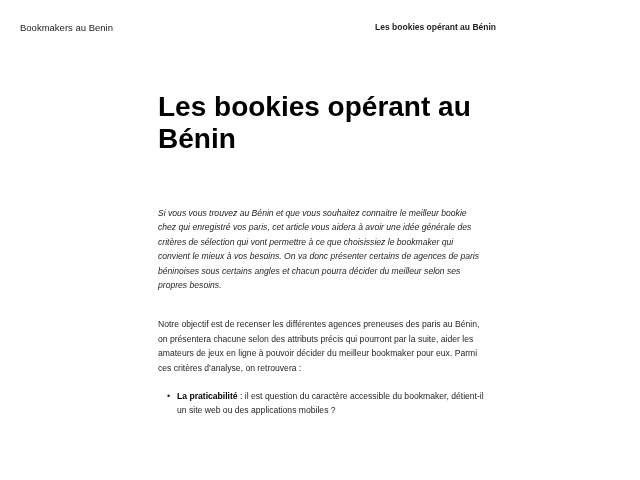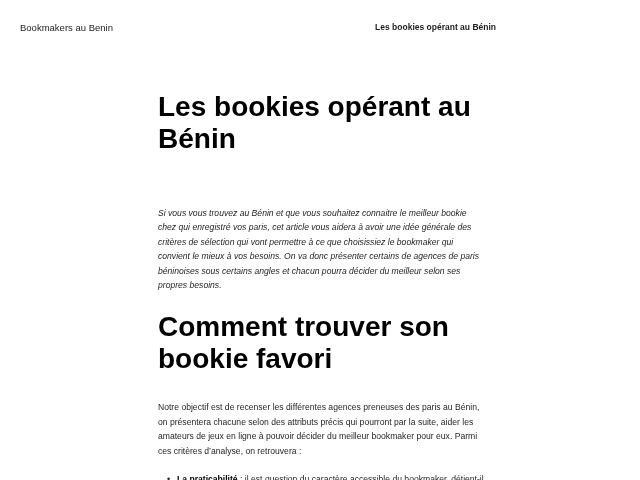--- a/index.html
+++ b/index.html
@@ -47,19 +47,18 @@
 <body>
 
 <header class="site-header">
   <a class="site-title">Bookmakers au Benin</a>
   <a class="nav-link">Les bookies opérant au Bénin</a>
 </header>
 
 <main class="content">
   <h1>Les bookies opérant au Bénin</h1>
   <p class="intro">Si vous vous trouvez au Bénin et que vous souhaitez connaitre le meilleur bookie chez qui enregistré vos paris, cet article vous aidera à avoir une idée générale des critères de sélection qui vont permettre à ce que choisissiez le bookmaker qui convient le mieux à vos besoins. On va donc présenter certains de agences de paris béninoises sous certains angles et chacun pourra décider du meilleur selon ses propres besoins.</p>
-  <h2>Comment trouver son bookie favori</h2>
   <p class="para2">Notre objectif est de recenser les différentes agences preneuses des paris au Bénin, on présentera chacune selon des attributs précis qui pourront par la suite, aider les amateurs de jeux en ligne à pouvoir décider du meilleur bookmaker pour eux. Parmi ces critères d’analyse, on retrouvera :</p>
   <ul>
     <li><b>La praticabilité</b><span> : il est question du caractère accessible du bookmaker, détient-il un site web ou des applications mobiles ?</span></li>
 
   </ul>
 </main>
 
 </body></html>

